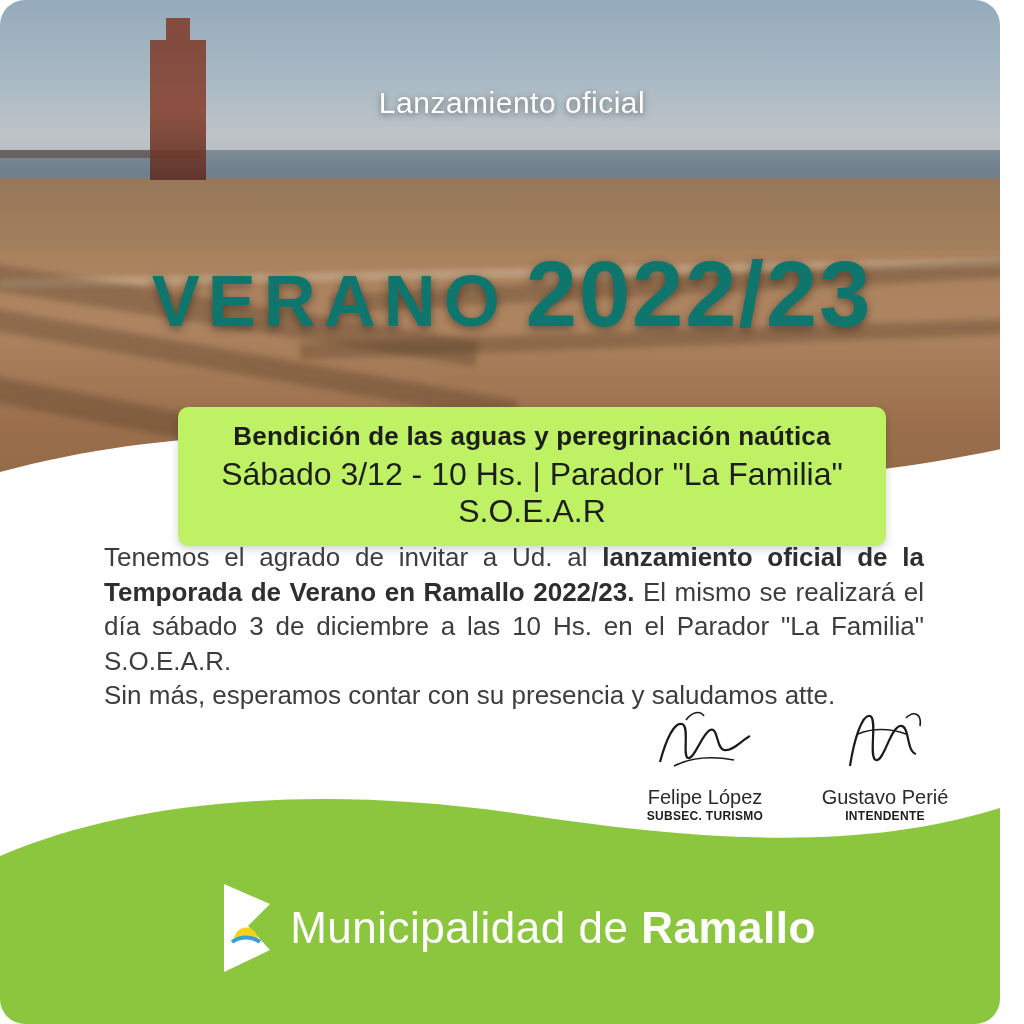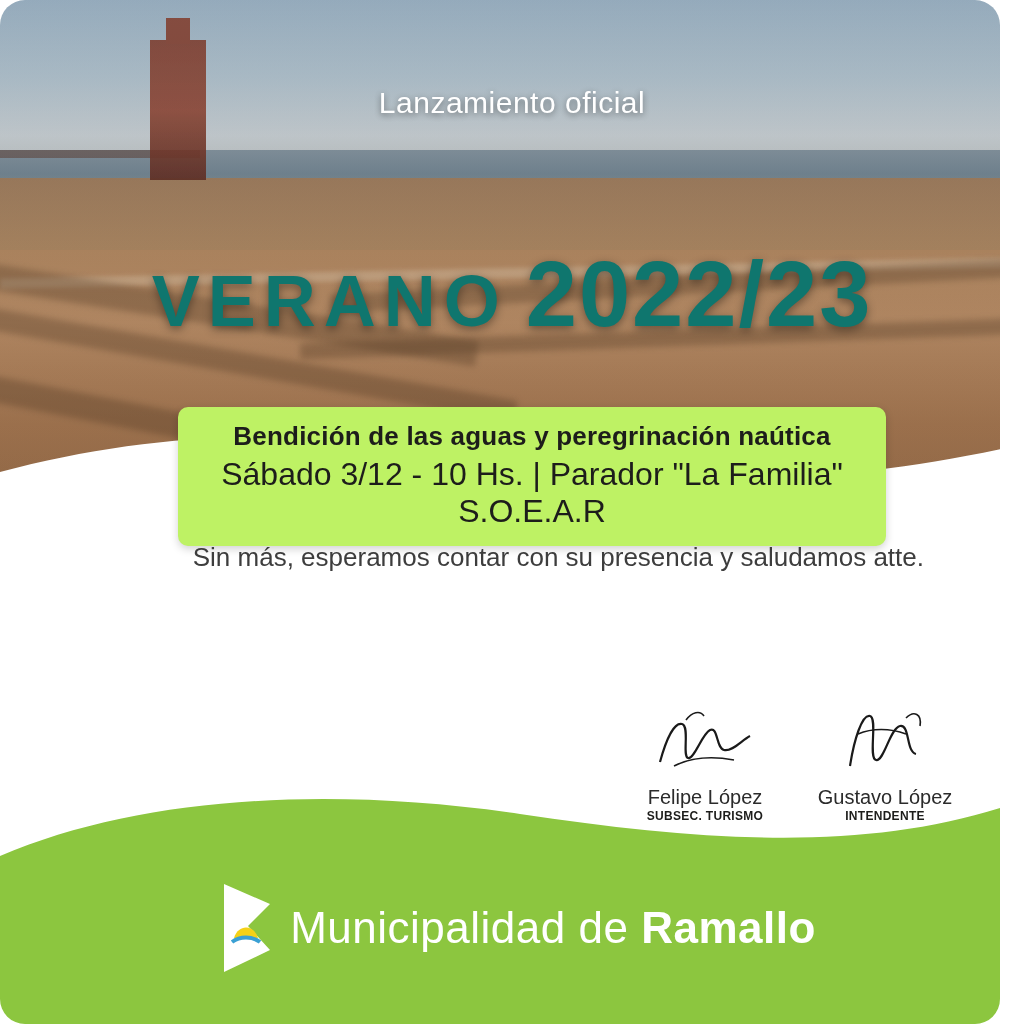--- a/index.html
+++ b/index.html
@@ -195,21 +195,21 @@
   .body-text {
     position: absolute;
     left: 104px; top: 540px;
     width: 820px;
     font-size: 26px;
     line-height: 1.33;
     color: #3d3d3d;
     text-align: justify;
   }
   .body-text b { color: #2e2e2e; }
-  .body-text .p2 { text-align: right; margin-left: 40px; }
+  .body-text .p2 { text-align: left; }
 
   
   .signatures {
     position: absolute;
     left: 630px; top: 700px;
     width: 330px;
     display: flex;
     justify-content: space-between;
   }
   .sig-block { width: 150px; text-align: center; }
@@ -286,20 +286,21 @@
   <div class="verano-line">
     <span class="verano">VERANO</span><span class="year">2022/23</span>
   </div>
 
   <div class="event-bar">
     <div class="event-title">Bendición de las aguas y peregrinación naútica</div>
     <div class="event-sub">Sábado 3/12 - 10 Hs. | Parador "La Familia" S.O.E.A.R</div>
   </div>
 
   <div class="body-text">
+    <div class="p1"><span>Tenemos el agrado de invitar a Ud. al </span><b>lanzamiento oficial de la Temporada de Verano en Ramallo 2022/23.</b><span> El mismo se realizará el día sábado 3 de diciembre a las 10 Hs. en el Parador "La Familia" S.O.E.A.R.</span></div>
     <div class="p2">Sin más, esperamos contar con su presencia y saludamos atte.</div>
   </div>
 
   <div class="signatures">
     <div class="sig-block">
       <div class="sig-mark">
         <svg width="150" height="86" viewBox="0 0 150 86">
           <path d="M30,62 C36,40 44,22 52,24 C60,26 52,56 58,58 C64,60 72,34 80,30 C88,26 86,48 94,50 C102,52 112,40 120,36" fill="none" stroke="#1a1a1a" stroke-width="2.2"></path>
           <path d="M44,66 C60,58 82,56 104,60" fill="none" stroke="#1a1a1a" stroke-width="1.6"></path>
           <path d="M56,20 C62,12 70,10 74,16" fill="none" stroke="#1a1a1a" stroke-width="1.6"></path>
@@ -309,21 +310,21 @@
       <div class="sig-role">SUBSEC. TURISMO</div>
     </div>
     <div class="sig-block">
       <div class="sig-mark">
         <svg width="150" height="86" viewBox="0 0 150 86">
           <path d="M40,66 C44,40 52,14 60,16 C68,18 58,58 66,60 C74,62 80,28 90,26 C100,24 96,52 106,54" fill="none" stroke="#1a1a1a" stroke-width="2.2"></path>
           <path d="M48,34 C62,28 80,28 96,34" fill="none" stroke="#1a1a1a" stroke-width="1.6"></path>
           <path d="M96,18 C104,10 112,14 110,26" fill="none" stroke="#1a1a1a" stroke-width="1.6"></path>
         </svg>
       </div>
-      <div class="sig-name">Gustavo López</div>
+      <div class="sig-name">Gustavo Perié</div>
       <div class="sig-role">INTENDENTE</div>
     </div>
   </div>
 
   <svg class="footer-green" viewBox="0 0 1024 264" preserveAspectRatio="none">
     <path d="M0,96 C140,36 330,26 520,54 C720,84 880,92 1024,40 L1024,264 L0,264 Z" fill="#8cc63f"></path>
   </svg>
 
   <div class="footer-content">
     <div class="logo-mark">

